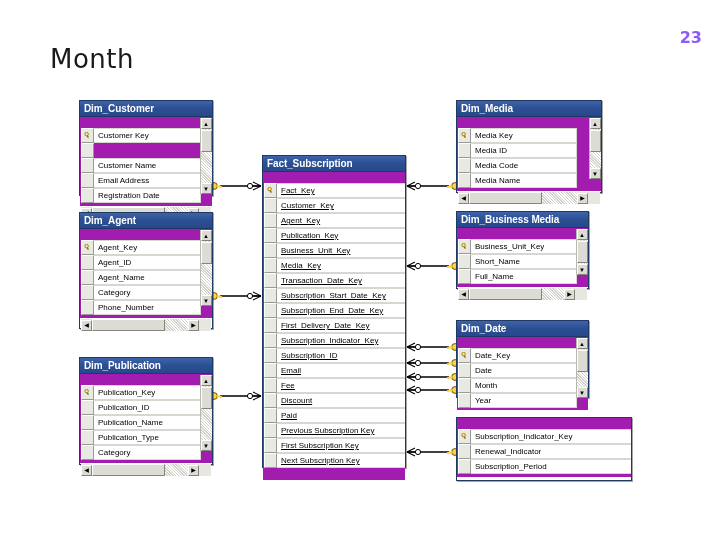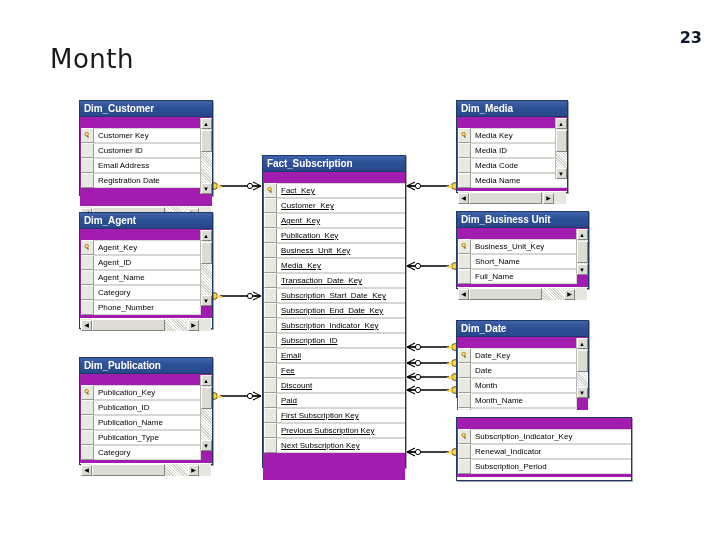--- a/index.html
+++ b/index.html
@@ -26,21 +26,21 @@
     font-size: 26px;
     color: #1a1a1a;
     font-family: "DejaVu Sans", sans-serif;
     letter-spacing: 0.5px;
   }
   #slide-number {
     position: absolute;
     right: 18px;
     top: 28px;
     font-size: 16px;
-    color: #0f172a;
+    color: #8b5cf6;
     font-family: "DejaVu Sans", sans-serif;
     font-weight: bold;
   }
 
   
   #diagram {
     position: absolute;
     left: 0;
     top: 0;
     width: 720px;
@@ -315,21 +315,24 @@
                 <svg class="keyicon" viewBox="0 0 8 8" xmlns="http://www.w3.org/2000/svg">
                   <circle cx="3" cy="2.4" r="2.1" fill="#ffd23f" stroke="#6b5200" stroke-width="0.6"></circle>
                   <circle cx="3" cy="2.4" r="0.7" fill="#ffffff"></circle>
                   <path d="M3.4 4.3 L4.8 6.6 M4.1 5.4 L5.1 5.0" stroke="#6b5200" stroke-width="0.8" fill="none" stroke-linecap="round"></path>
                 </svg>
               </div>
               <div class="fname">Customer Key</div>
             </div>
             <div class="row">
               <div class="gutter"></div>
-              <div class="fname">Customer ID</div>
+            </div>
+            <div class="row">
+              <div class="gutter"></div>
+              <div class="fname">Customer Name</div>
             </div>
             <div class="row">
               <div class="gutter"></div>
               <div class="fname">Email Address</div>
             </div>
             <div class="row">
               <div class="gutter"></div>
               <div class="fname">Registration Date</div>
             </div>
           </div>
@@ -484,20 +487,24 @@
             <div class="row">
               <div class="gutter"></div>
               <div class="fname">Subscription_Start_Date_Key</div>
             </div>
             <div class="row">
               <div class="gutter"></div>
               <div class="fname">Subscription_End_Date_Key</div>
             </div>
             <div class="row">
               <div class="gutter"></div>
+              <div class="fname">First_Delivery_Date_Key</div>
+            </div>
+            <div class="row">
+              <div class="gutter"></div>
               <div class="fname">Subscription_Indicator_Key</div>
             </div>
             <div class="row">
               <div class="gutter"></div>
               <div class="fname">Subscription_ID</div>
             </div>
             <div class="row">
               <div class="gutter"></div>
               <div class="fname">Email</div>
             </div>
@@ -508,34 +515,34 @@
             <div class="row">
               <div class="gutter"></div>
               <div class="fname">Discount</div>
             </div>
             <div class="row">
               <div class="gutter"></div>
               <div class="fname">Paid</div>
             </div>
             <div class="row">
               <div class="gutter"></div>
+              <div class="fname">Previous Subscription Key</div>
+            </div>
+            <div class="row">
+              <div class="gutter"></div>
               <div class="fname">First Subscription Key</div>
             </div>
             <div class="row">
               <div class="gutter"></div>
-              <div class="fname">Previous Subscription Key</div>
-            </div>
-            <div class="row">
-              <div class="gutter"></div>
               <div class="fname">Next Subscription Key</div>
             </div>
           </div>
         </div>
       </div>
-      <div class="tbl" style="left: 456px; top: 100px; width: 112px; height: 93px;">
+      <div class="tbl" style="left: 456px; top: 100px; width: 146px; height: 93px;">
         <div class="tbl-head">Dim_Media</div>
         <div class="tbl-body" style="height: 63px; overflow: hidden;">
           <div class="tbl-rows" style="width: 119px;">
             <div class="row">
               <div class="gutter">
                 <svg class="keyicon" viewBox="0 0 8 8" xmlns="http://www.w3.org/2000/svg">
                   <circle cx="3" cy="2.4" r="2.1" fill="#ffd23f" stroke="#6b5200" stroke-width="0.6"></circle>
                   <circle cx="3" cy="2.4" r="0.7" fill="#ffffff"></circle>
                   <path d="M3.4 4.3 L4.8 6.6 M4.1 5.4 L5.1 5.0" stroke="#6b5200" stroke-width="0.8" fill="none" stroke-linecap="round"></path>
                 </svg>
@@ -565,21 +572,21 @@
         <div class="hscroll">
           <div class="hbtn">◀</div>
           <div class="htrack">
             <div class="hthumb" style="width: 72.54px;"></div>
           </div>
           <div class="hbtn">▶</div>
           <div class="corner"></div>
         </div>
       </div>
       <div class="tbl" style="left: 456px; top: 211px; width: 133px; height: 78px;">
-        <div class="tbl-head">Dim_Business Unit</div>
+        <div class="tbl-head">Dim_Business Media</div>
         <div class="tbl-body" style="height: 48px; overflow: hidden;">
           <div class="tbl-rows" style="width: 119px;">
             <div class="row">
               <div class="gutter">
                 <svg class="keyicon" viewBox="0 0 8 8" xmlns="http://www.w3.org/2000/svg">
                   <circle cx="3" cy="2.4" r="2.1" fill="#ffd23f" stroke="#6b5200" stroke-width="0.6"></circle>
                   <circle cx="3" cy="2.4" r="0.7" fill="#ffffff"></circle>
                   <path d="M3.4 4.3 L4.8 6.6 M4.1 5.4 L5.1 5.0" stroke="#6b5200" stroke-width="0.8" fill="none" stroke-linecap="round"></path>
                 </svg>
               </div>
@@ -627,24 +634,20 @@
             <div class="row">
               <div class="gutter"></div>
               <div class="fname">Date</div>
             </div>
             <div class="row">
               <div class="gutter"></div>
               <div class="fname">Month</div>
             </div>
             <div class="row">
               <div class="gutter"></div>
-              <div class="fname">Month_Name</div>
-            </div>
-            <div class="row">
-              <div class="gutter"></div>
               <div class="fname">Year</div>
             </div>
           </div>
           <div class="vscroll" style="height: 60px; position: absolute; top: 1px; right: 1px;">
             <div class="vtrack"></div>
             <div class="vbtn">▲</div>
             <div class="vthumb"></div>
             <div class="vbtn" style="position:absolute;bottom:0;">▼</div>
           </div>
         </div>

